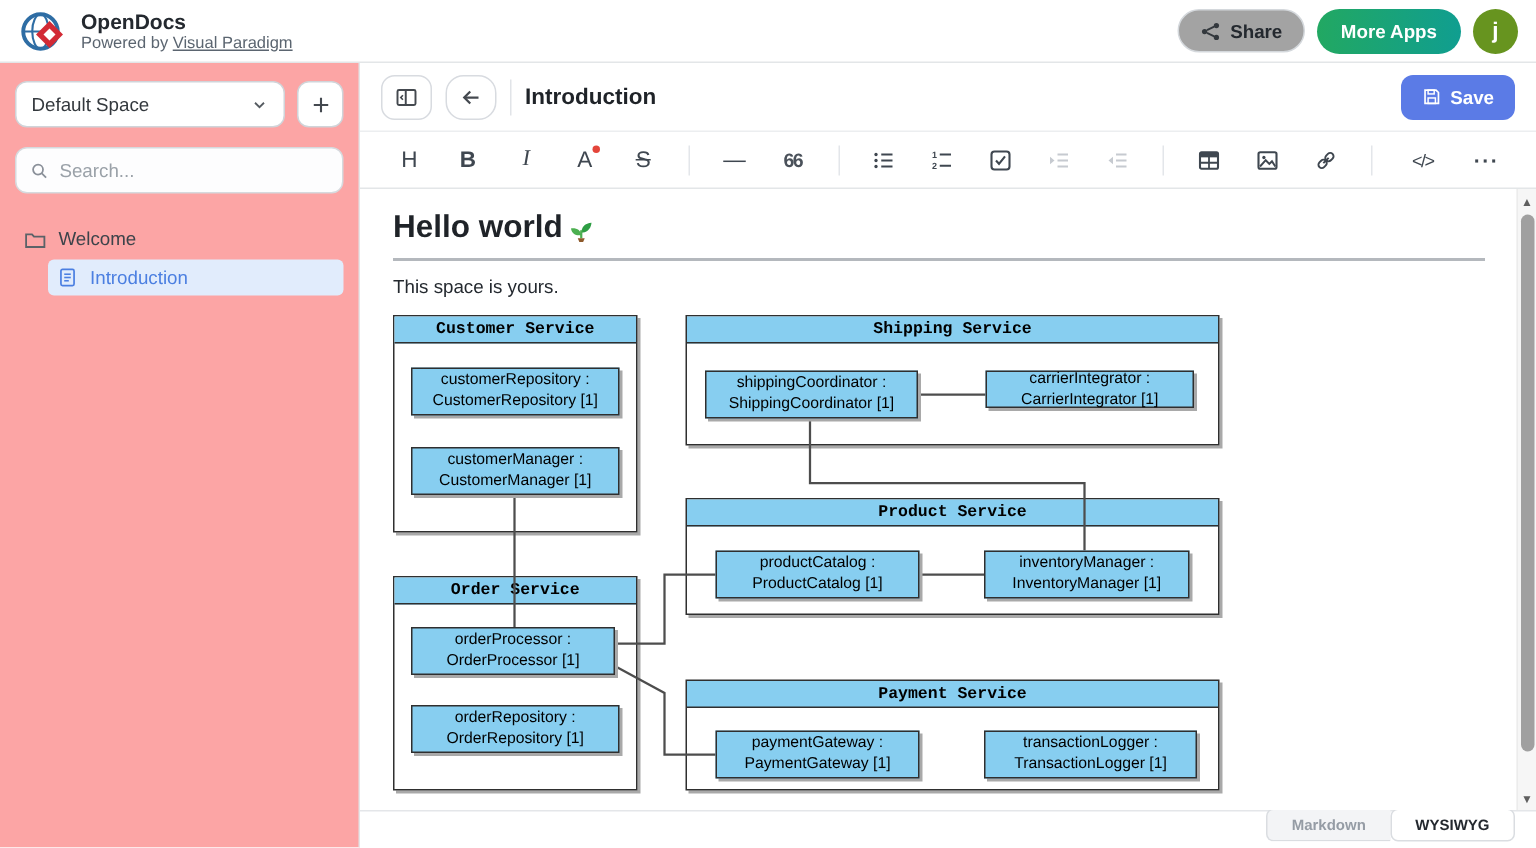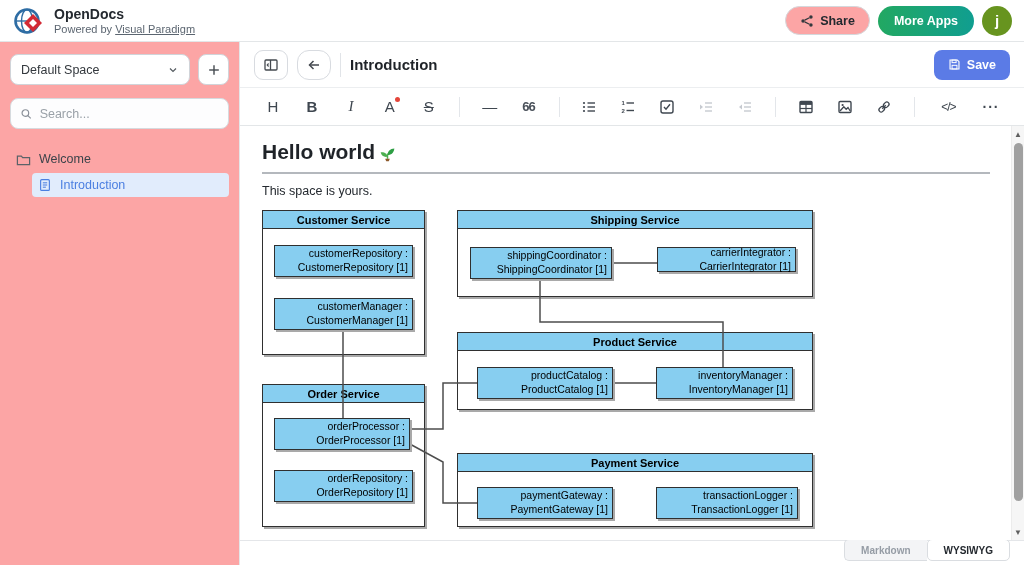--- a/index.html
+++ b/index.html
@@ -7,21 +7,21 @@
     font-family:"Liberation Sans", sans-serif; background:#fff; color:#24292f; }
 
   
   .topbar { height:42px; display:flex; align-items:center; padding:0 12px;
     border-bottom:1px solid #e3e6e8; background:#fff; }
   .logo { width:34px; height:34px; margin-right:8px; flex:none; }
   .app-name { font-size:14px; font-weight:bold; color:#24292f; line-height:1.15; }
   .powered { font-size:11px; color:#5b6570; }
   .powered a { color:#5b6570; text-decoration:underline; cursor:pointer; }
   .topbar-right { margin-left:auto; display:flex; align-items:center; gap:8px; }
-  .btn-share { display:flex; align-items:center; gap:6px; background:#fca5a5;
+  .btn-share { display:flex; align-items:center; gap:6px; background:#a3a3a3;
     border:1px solid #d4d8dc; border-radius:16px; height:29px; padding:0 14px;
     font-size:12.5px; font-weight:bold; color:#24292f; cursor:pointer; }
   .btn-moreapps { background:linear-gradient(90deg,#22a862,#109e90); color:#fff;
     border:none; border-radius:16px; height:30px; padding:0 16px; font-size:12.5px;
     font-weight:bold; cursor:pointer; }
   .avatar { width:30px; height:30px; border-radius:50%; background:#67941f; color:#fff;
     font-size:15px; font-weight:bold; display:flex; align-items:center;
     justify-content:center; cursor:pointer; }
 
   
@@ -83,24 +83,24 @@
   .heading-rule { position:absolute; left:22px; top:46px; width:728px; height:2px;
     background:#b4b8bd; }
   .intro-text { position:absolute; left:22px; top:58px; font-size:12.5px; color:#24292f; }
 
   
   .diagram { position:absolute; inset:0; }
   .svc { position:absolute; background:#fff; border:1px solid #2f2f2f;
     box-shadow:2px 2px 0 0 #a9a9a9; }
   .svc-hd { height:18px; background:#87cef0; border-bottom:1px solid #2f2f2f;
     display:flex; align-items:center; justify-content:center; font-size:11px;
-    font-weight:bold; color:#000; }
+    font-weight:bold; color:#000;font-family:Liberation Mono, monospace; }
   .part { position:absolute; background:#87cef0; border:1px solid #2f2f2f;
     box-shadow:2px 2px 0 0 #a9a9a9; display:flex; align-items:center; justify-content:center;
-    text-align:right; font-size:10.5px; line-height:1.3; color:#000; padding:1px 4px; }
+    text-align:center; font-size:10.5px; line-height:1.3; color:#000; padding:1px 4px; }
   .connectors { position:absolute; left:0; top:0; pointer-events:none; }
 
   
   .scrollbar { position:absolute; right:0; top:0; width:13px; height:414px;
     background:#f6f6f6; border-left:1px solid #ececec; }
   .scroll-arrow { position:absolute; left:0; width:12px; height:14px; display:flex;
     align-items:center; justify-content:center; font-size:8px; color:#5f5f5f; cursor:pointer; }
   .scroll-thumb { position:absolute; left:2px; top:17px; width:9px; height:358px;
     background:#a0a0a0; border-radius:5px; cursor:pointer; }
 

